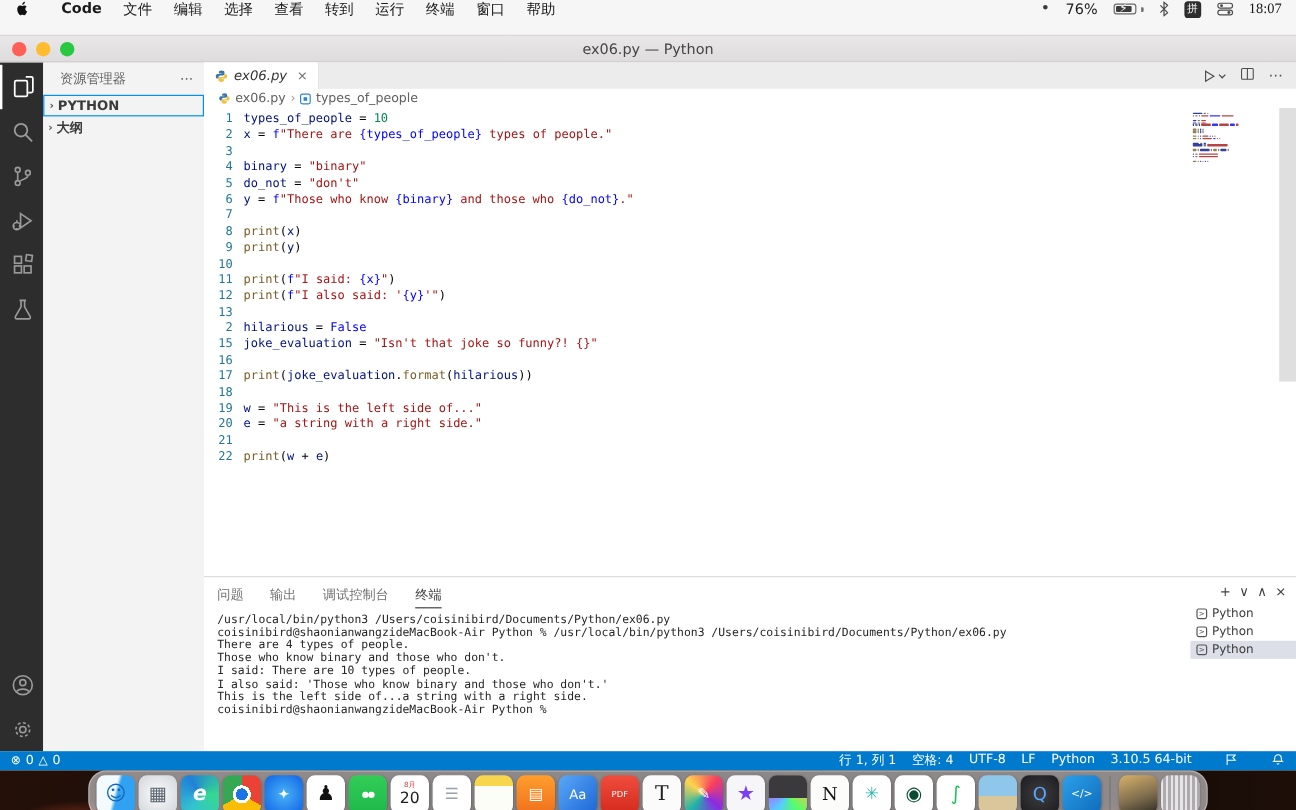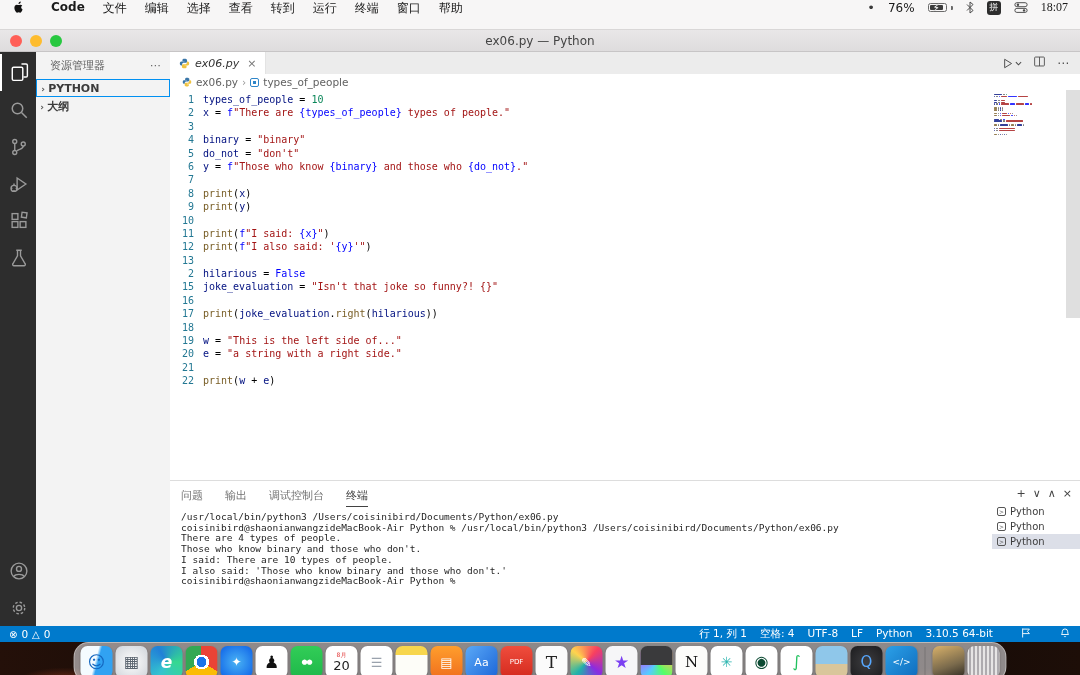--- a/index.html
+++ b/index.html
@@ -347,21 +347,21 @@
             <div class="code-line">
               <span class="ln">15</span>
               <span class="code"><span class="tok-v">joke_evaluation</span><span class="tok-o"> = </span><span class="tok-s">"Isn't that joke so funny?! {}"</span></span>
             </div>
             <div class="code-line">
               <span class="ln">16</span>
               <span class="code"></span>
             </div>
             <div class="code-line">
               <span class="ln">17</span>
-              <span class="code"><span class="tok-f">print</span><span class="tok-o">(</span><span class="tok-v">joke_evaluation</span><span class="tok-o">.</span><span class="tok-f">right</span><span class="tok-o">(</span><span class="tok-v">hilarious</span><span class="tok-o">))</span></span>
+              <span class="code"><span class="tok-f">print</span><span class="tok-o">(</span><span class="tok-v">joke_evaluation</span><span class="tok-o">.</span><span class="tok-f">format</span><span class="tok-o">(</span><span class="tok-v">hilarious</span><span class="tok-o">))</span></span>
             </div>
             <div class="code-line">
               <span class="ln">18</span>
               <span class="code"></span>
             </div>
             <div class="code-line">
               <span class="ln">19</span>
               <span class="code"><span class="tok-v">w</span><span class="tok-o"> = </span><span class="tok-s">"This is the left side of..."</span></span>
             </div>
             <div class="code-line">
@@ -498,20 +498,21 @@
               <span class="panel-tab">调试控制台</span>
               <span class="panel-tab active">终端</span>
             </div>
           <div class="term">
               <div class="term-line">/usr/local/bin/python3 /Users/coisinibird/Documents/Python/ex06.py</div>
               <div class="term-line">coisinibird@shaonianwangzideMacBook-Air Python % /usr/local/bin/python3 /Users/coisinibird/Documents/Python/ex06.py</div>
               <div class="term-line">There are 4 types of people.</div>
               <div class="term-line">Those who know binary and those who don't.</div>
               <div class="term-line">I said: There are 10 types of people.</div>
               <div class="term-line">I also said: 'Those who know binary and those who don't.'</div>
+              <div class="term-line">This is the left side of...a string with a right side.</div>
               <div class="term-line">coisinibird@shaonianwangzideMacBook-Air Python %</div>
             </div>
         </div>
         <div class="panel-side">
           <div class="panel-actions">
               <span>+</span>
               <span>∨</span>
               <span>∧</span>
               <span>×</span>
             </div>

